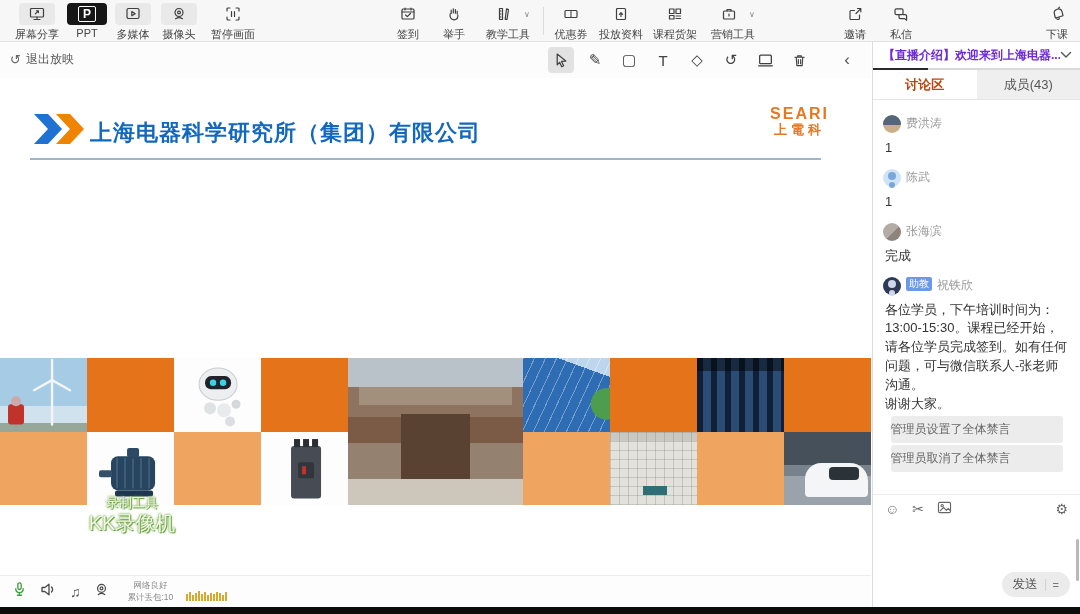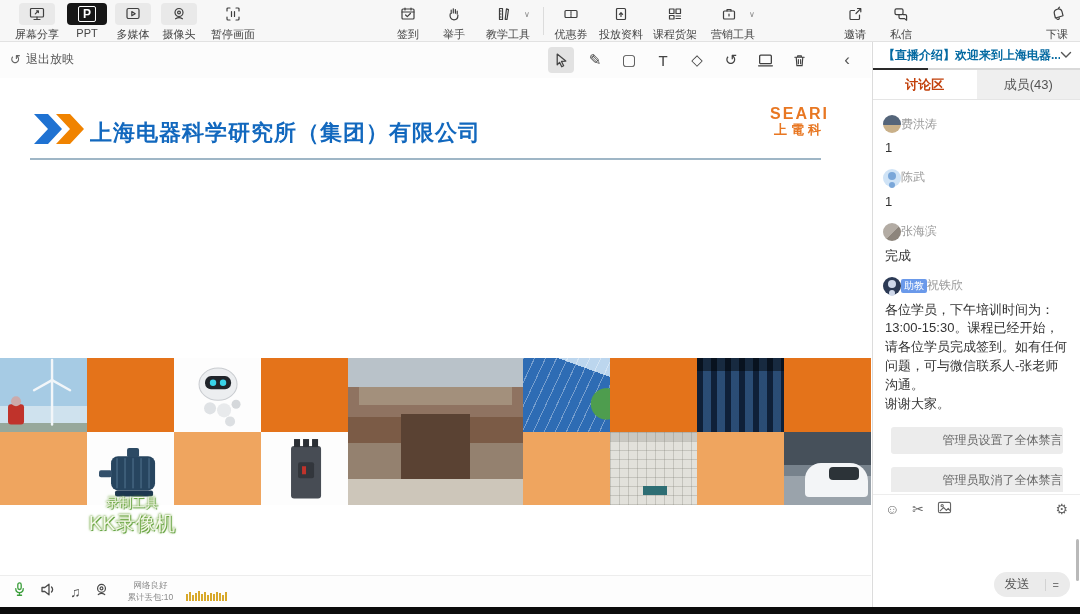--- a/index.html
+++ b/index.html
@@ -89,45 +89,45 @@
   
   .mainbottom { position:absolute; top:575px; left:0; width:871px; height:32px; background:#fdfdfd; border-top:1px solid #ededed; display:flex; align-items:center; padding-left:12px; gap:13px; }
   .mb-glyph { font-size:14px; color:#4a4a4a; }
   .net { display:flex; flex-direction:column; font-size:8.5px; color:#8a8a8a; line-height:1.35; margin-left:6px; text-align:center; }
   .bars { display:flex; align-items:flex-end; gap:1px; height:11px; margin-top:8px; }
   .bars i { display:block; width:2px; background:#d8a92c; }
   .collapse { position:absolute; right:12px; top:583px; cursor:pointer; }
 
   
   .sidebar { position:absolute; top:42px; left:872px; width:208px; height:565px; background:#fff; border-left:1px solid #dcdcdc; }
-  .sb-header { height:26px; display:flex; align-items:center; padding:0 8px 0 10px; font-size:12px; font-weight:bold; color:#0369a1; }
+  .sb-header { height:26px; display:flex; align-items:center; padding:0 8px 0 10px; font-size:12px; font-weight:bold; color:#6d28d9; }
   .sb-header .txt { flex:1; white-space:nowrap; overflow:hidden; }
   .sb-hline { height:2px; background:#d9d9d9; position:relative; }
   .sb-hline::after { content:""; position:absolute; left:0; top:0; width:55px; height:2px; background:#2a2a2a; }
   .tabs { display:flex; height:30px; border-bottom:1px solid #e5e5e5; }
   .tab { flex:1; display:flex; align-items:center; justify-content:center; font-size:13px; cursor:pointer; }
   .tab.active { font-weight:bold; color:#c2410c; background:#fff; }
   .tab.inactive { background:#efefef; color:#555; }
   .msgs { position:absolute; top:60px; left:0; right:0; height:390px; padding:2px 10px 0; overflow:hidden; }
-  .m-head { display:flex; align-items:center; margin-top:11px; }
+  .m-head { display:flex; align-items:flex-start; gap:5px; margin-top:11px; }
   .avatar { width:18px; height:18px; border-radius:50%; flex:none; }
   .av0 { background:linear-gradient(180deg,#55657a 58%,#c9b089 58%); }
   .av1 { background:#cfe3f6; position:relative; }
   .av1::after { content:""; position:absolute; left:5px; top:3px; width:8px; height:8px; border-radius:50%; background:#7aa7d9; box-shadow:0 9px 0 -1px #7aa7d9; }
   .av2 { background:linear-gradient(135deg,#b3aca4 0 55%,#8d857c 55%); }
   .av3 { background:#2c3a55; position:relative; }
   .av3::after { content:""; position:absolute; left:5px; top:3px; width:8px; height:8px; border-radius:50%; background:#cfd8ea; box-shadow:0 9px 0 -1px #cfd8ea; }
   .m-name { font-size:12px; color:#9a9a9a; }
   .badge { font-size:10px; color:#fff; background:#6a99ea; border-radius:2px; padding:0 3px; line-height:14px; height:14px; }
   .m-text { font-size:13px; color:#333; margin:6px 0 0 2px; line-height:1.45; white-space:pre-line; }
-  .syspill { margin:13px auto 0; background:#ececec; color:#666; font-size:12px; text-align:right; padding:5px 0; border-radius:3px; width:172px; }
+  .syspill { margin:2px auto 0; background:#ececec; color:#666; font-size:12px; text-align:left; padding:5px 0; border-radius:3px; width:172px; }
   .inputbar { position:absolute; left:0; right:0; top:452px; height:28px; border-top:1px solid #ededed; display:flex; align-items:center; gap:13px; padding:0 12px; color:#666; font-size:14px; }
   .inputbar .right { margin-left:auto; }
   .sendrow { position:absolute; right:10px; bottom:10px; }
-  .sendbtn { display:flex; align-items:center; gap:15px; background:#ebebeb; border-radius:14px; padding:4px 11px; font-size:12.5px; color:#555; cursor:pointer; }
+  .sendbtn { display:flex; align-items:center; gap:7px; background:#ebebeb; border-radius:14px; padding:4px 11px; font-size:12.5px; color:#555; cursor:pointer; }
   .sendbtn .menu { border-left:1px solid #d2d2d2; padding-left:7px; font-size:11px; color:#777; }
   .scrollthumb { position:absolute; right:1px; bottom:26px; width:3px; height:42px; background:#b9b9b9; border-radius:2px; }
 
   .blackstrip { position:absolute; left:0; right:0; bottom:0; height:7px; background:#0c0c0c; }
 </style>
 </head>
 <body>
 
 <div class="screen">
 

